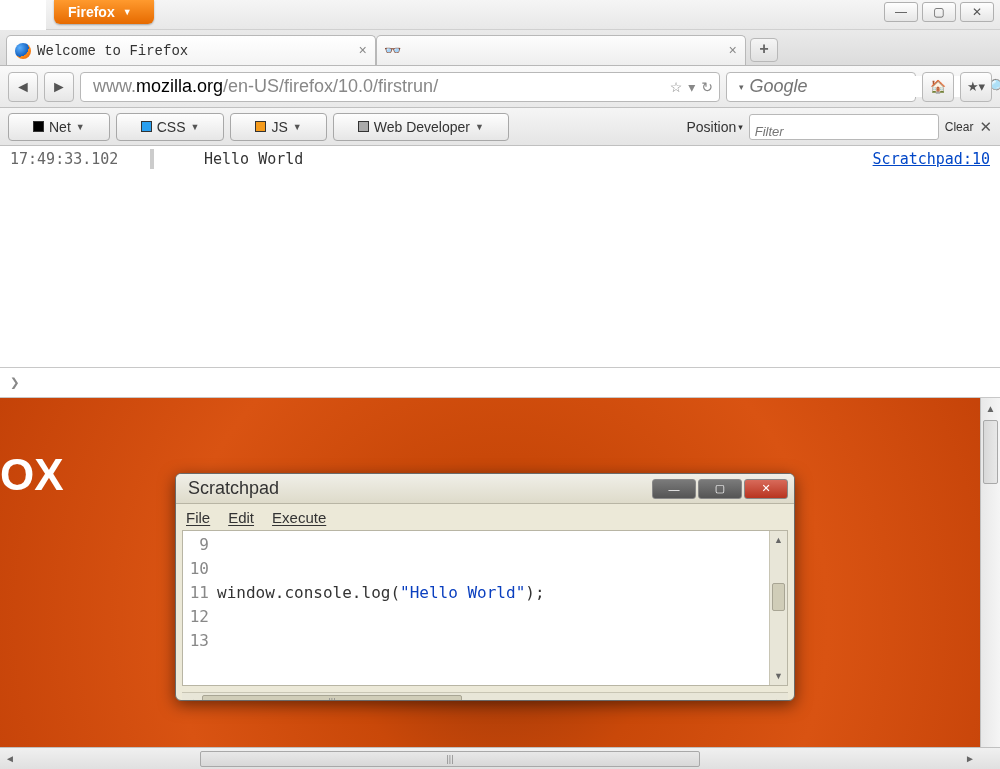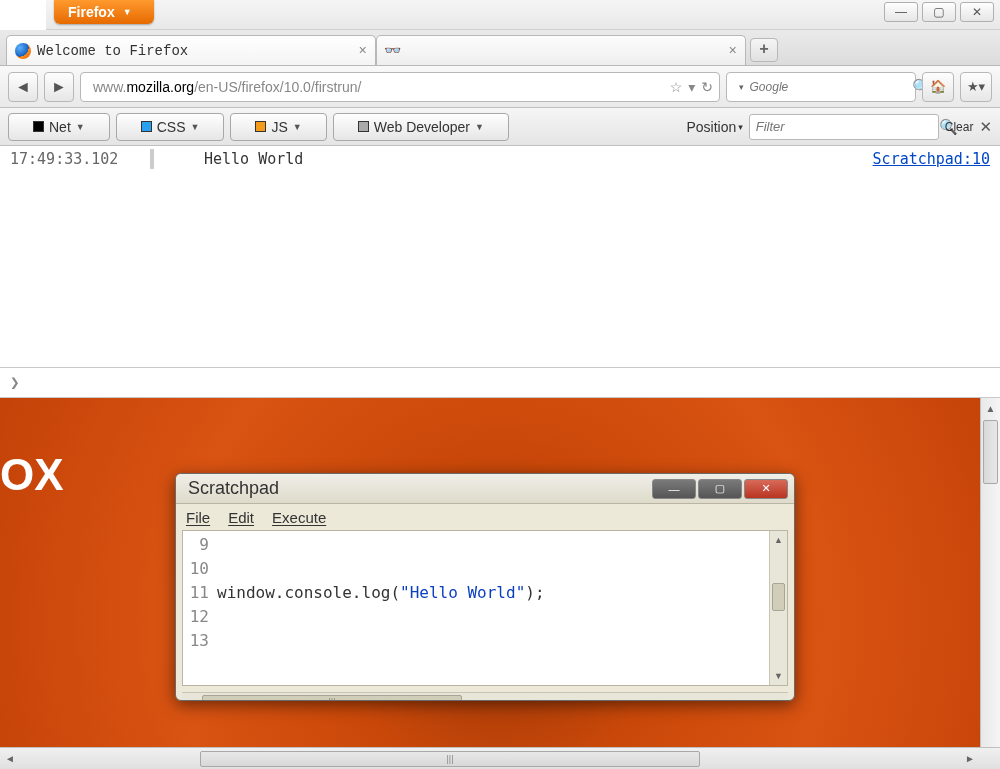--- a/index.html
+++ b/index.html
@@ -17,40 +17,40 @@
 .tab { height: 30px; background: linear-gradient(#fdfdfd,#eeeeee); border: 1px solid #b8b8b8; border-bottom: none; border-radius: 5px 5px 0 0; display: flex; align-items: center; padding: 0 8px; gap: 6px; min-width: 180px; max-width: 370px; font-size: 14px; color: #333; }
 .tab.active { background: linear-gradient(#ffffff,#f4f4f4); z-index: 2; }
 .tab .favicon { width: 16px; height: 16px; display: flex; align-items: center; justify-content: center; }
 .tab .closetab { color: #888; font-size: 14px; margin-left: auto; }
 .newtab { width: 28px; height: 24px; background: linear-gradient(#f5f5f5,#e0e0e0); border: 1px solid #b8b8b8; border-radius: 4px; display: flex; align-items: center; justify-content: center; margin-left: 4px; margin-bottom: 3px; color: #666; font-size: 16px; font-weight: bold; }
 
 
 .navbar { height: 42px; background: linear-gradient(#f9f9f9,#e9e9e9); display: flex; align-items: center; padding: 0 8px; gap: 6px; border-bottom: 1px solid #c0c0c0; }
 .navbtn { width: 30px; height: 30px; border: 1px solid #b8b8b8; background: linear-gradient(#fefefe,#e6e6e6); border-radius: 4px; display: flex; align-items: center; justify-content: center; color: #555; font-size: 16px; }
 .urlbar { flex: 1; height: 30px; border: 1px solid #b8b8b8; background: #fff; border-radius: 4px; display: flex; align-items: center; padding: 0 6px; gap: 6px; }
-.urlbar .url-text { flex: 1; font-size: 14px; color: #333; }
+.urlbar .url-text { flex: 1; font-size: 18px; color: #333; }
 .urlbar .url-text .domain { color: #000; }
 .urlbar .url-text .path { color: #888; }
 .urlbar .star, .urlbar .drop, .urlbar .reload { color: #888; font-size: 14px; }
 .searchbar { width: 190px; height: 30px; border: 1px solid #b8b8b8; background: #fff; border-radius: 4px; display: flex; align-items: center; padding: 0 6px; gap: 6px; }
-.searchbar input { border: none; outline: none; flex: 1; font-style: italic; color: #7f1d1d; font-size: 12px; }
+.searchbar input { border: none; outline: none; flex: 1; font-style: italic; color: #7f1d1d; font-size: 18px; }
 .home-btn, .bookmark-btn { width: 32px; height: 30px; border: 1px solid #b8b8b8; background: linear-gradient(#fefefe,#e6e6e6); border-radius: 4px; display: flex; align-items: center; justify-content: center; color: #555; }
 
 
 .devbar { height: 38px; background: linear-gradient(#f5f5f5,#e5e5e5); border-bottom: 1px solid #c0c0c0; display: flex; align-items: center; padding: 0 8px; gap: 6px; }
 .devbtn { height: 28px; border: 1px solid #a8a8a8; background: linear-gradient(#fefefe,#e6e6e6); border-radius: 4px; display: flex; align-items: center; padding: 0 24px; gap: 5px; font-size: 14px; color: #333; }
 .devbtn .sq { width: 11px; height: 11px; border: 1px solid #333; }
 .devbtn .drop { font-size: 9px; color: #555; }
 .sq.black { background: #000; }
 .sq.blue { background: #2aa0f0; }
 .sq.orange { background: #f59b1c; }
 .sq.gray { background: #aaa; }
 .devbar .spacer { flex: 1; }
 .position-btn { font-size: 14px; color: #333; display: flex; align-items: center; gap: 2px; }
-.filterbox { width: 190px; height: 26px; border: 1px solid #b8b8b8; background: #fff; border-radius: 3px; display: flex; align-items: center; padding: 9px 6px; gap: 6px; }
+.filterbox { width: 190px; height: 26px; border: 1px solid #b8b8b8; background: #fff; border-radius: 3px; display: flex; align-items: center; padding: 9px 6px; gap: 6px; flex-direction: column; }
 .filterbox input { border: none; outline: none; flex: 1; font-style: italic; color: #888; font-size: 13px; }
 .clearbtn { font-size: 12px; color: #333; }
 .closex { font-size: 15px; color: #555; }
 
 
 .console { height: 252px; background: #fff; border-bottom: 1px solid #c8c8c8; position: relative; }
 .logrow { display: flex; align-items: center; height: 26px; font-family: "Consolas", monospace; font-size: 15px; padding: 0 10px; }
 .logrow .ts { color: #666; width: 140px; }
 .logrow .sep { width: 4px; height: 20px; background: #ccc; margin-right: 50px; }
 .logrow .msg { color: #333; }

